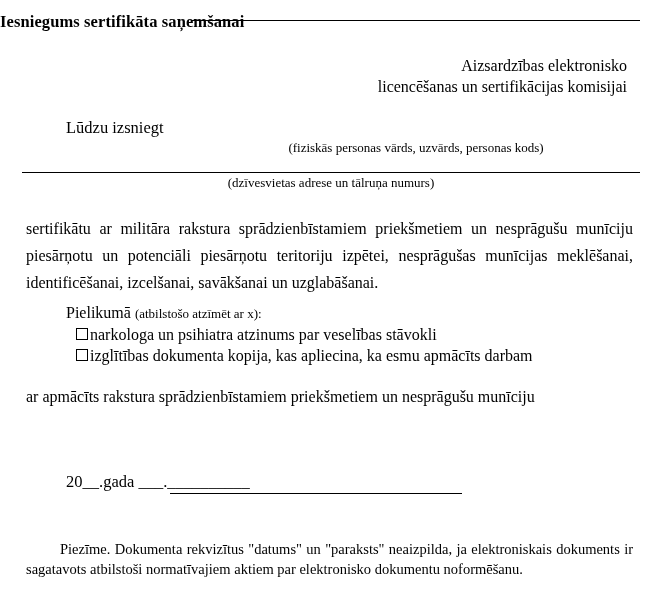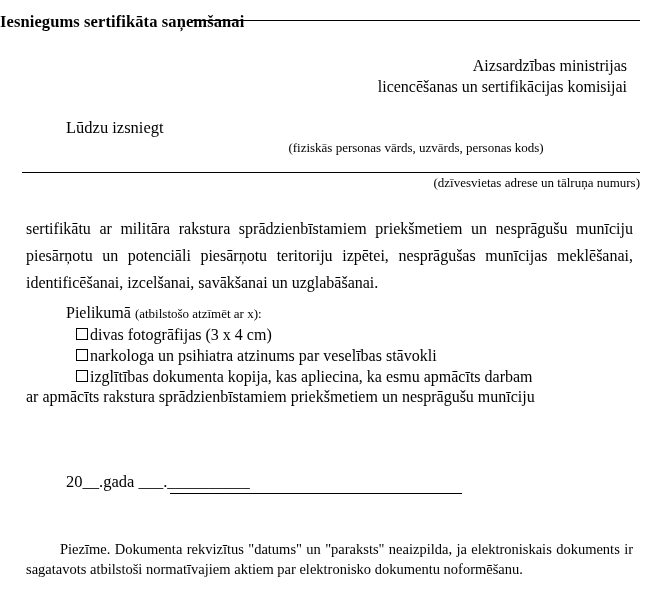--- a/index.html
+++ b/index.html
@@ -84,21 +84,20 @@
 
   .rule-address {
     left: 22px;
     top: 172px;
     width: 618px;
   }
   .caption-address {
     left: 22px;
     top: 175px;
     width: 618px;
-    text-align: right;
   }
 
   
   .body-par {
     position: absolute;
     left: 26px;
     top: 215px;
     width: 607px;
     font-size: 16px;
     line-height: 27px;
@@ -183,43 +182,39 @@
   .note .indent { display: inline-block; width: 34px; }
 </style>
 </head>
 <body>
 
 <div class="page">
 
   <div class="doc-title">Iesniegums sertifikāta saņemšanai</div>
 
   <div class="addressee">
-    <div>Aizsardzības ministrijas</div>
+    <div>Aizsardzības elektronisko</div>
     <div>licencēšanas un sertifikācijas komisijai</div>
   </div>
 
   <div class="request-row">
     <span class="request-label">Lūdzu izsniegt</span>
   </div>
   <div class="rule rule-name"></div>
   <div class="caption caption-name">(fiziskās personas vārds, uzvārds, personas kods)</div>
 
   <div class="rule rule-address"></div>
   <div class="caption caption-address">(dzīvesvietas adrese un tālruņa numurs)</div>
 
   <div class="body-par">sertifikātu ar militāra rakstura sprādzienbīstamiem priekšmetiem un nesprāgušu munīciju piesārņotu un potenciāli piesārņotu teritoriju izpētei, nesprāgušas munīcijas meklēšanai, identificēšanai, izcelšanai, savākšanai un uzglabāšanai.</div>
 
   <div class="attach-block">
     <div class="attach-heading">
       <span>Pielikumā</span>
       <span class="small">(atbilstošo atzīmēt ar x):</span>
-    </div>
-    <div class="attach-item">
-      <span class="checkbox"></span>
-      <span>divas fotogrāfijas (3 x 4 cm)</span>
     </div>
     <div class="attach-item">
       <span class="checkbox"></span>
       <span>narkologa un psihiatra atzinums par veselības stāvokli</span>
     </div>
     <div class="attach-item">
       <span class="checkbox"></span>
       <span>izglītības dokumenta kopija, kas apliecina, ka esmu apmācīts darbam</span>
     </div>
   </div>

